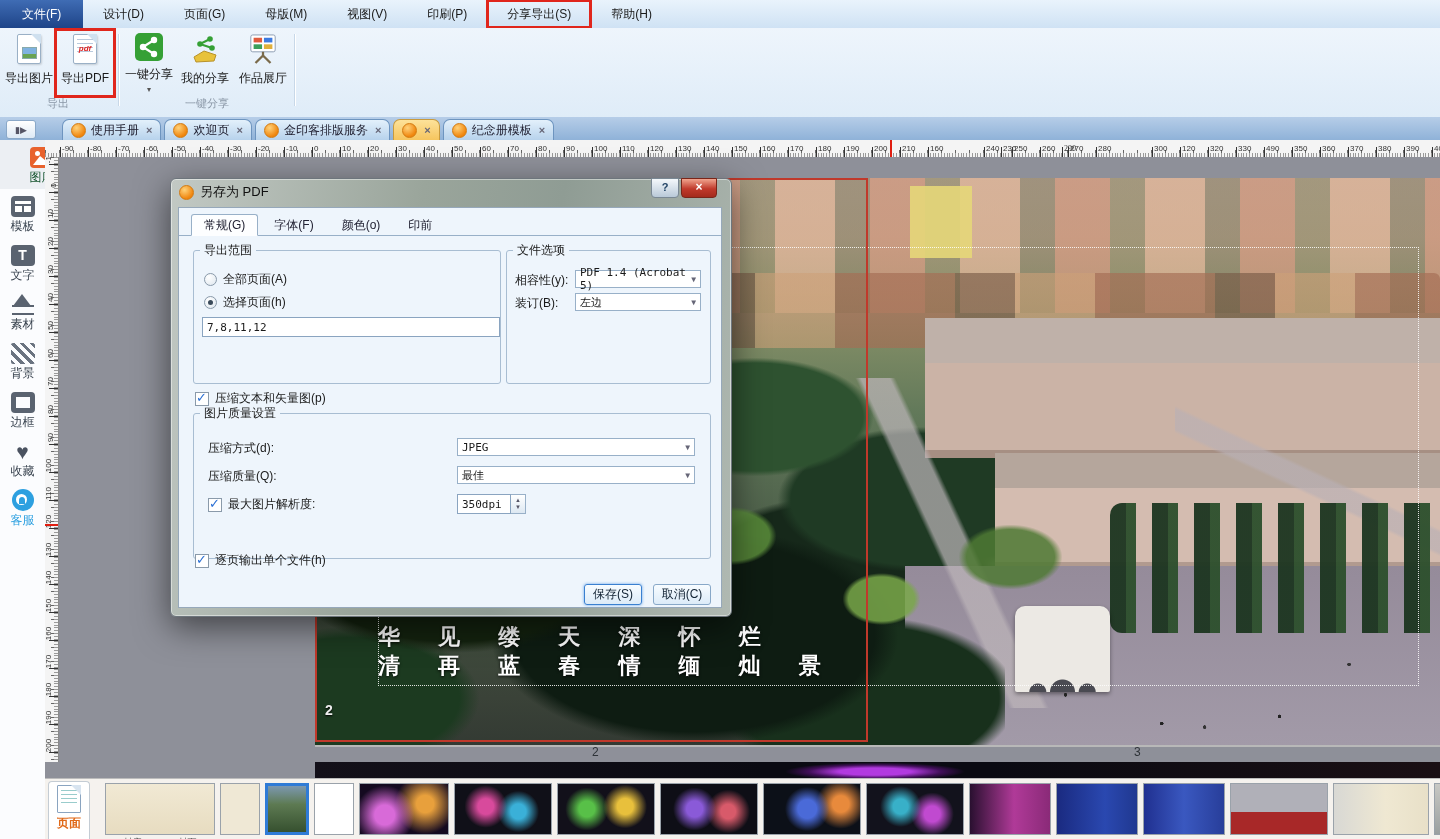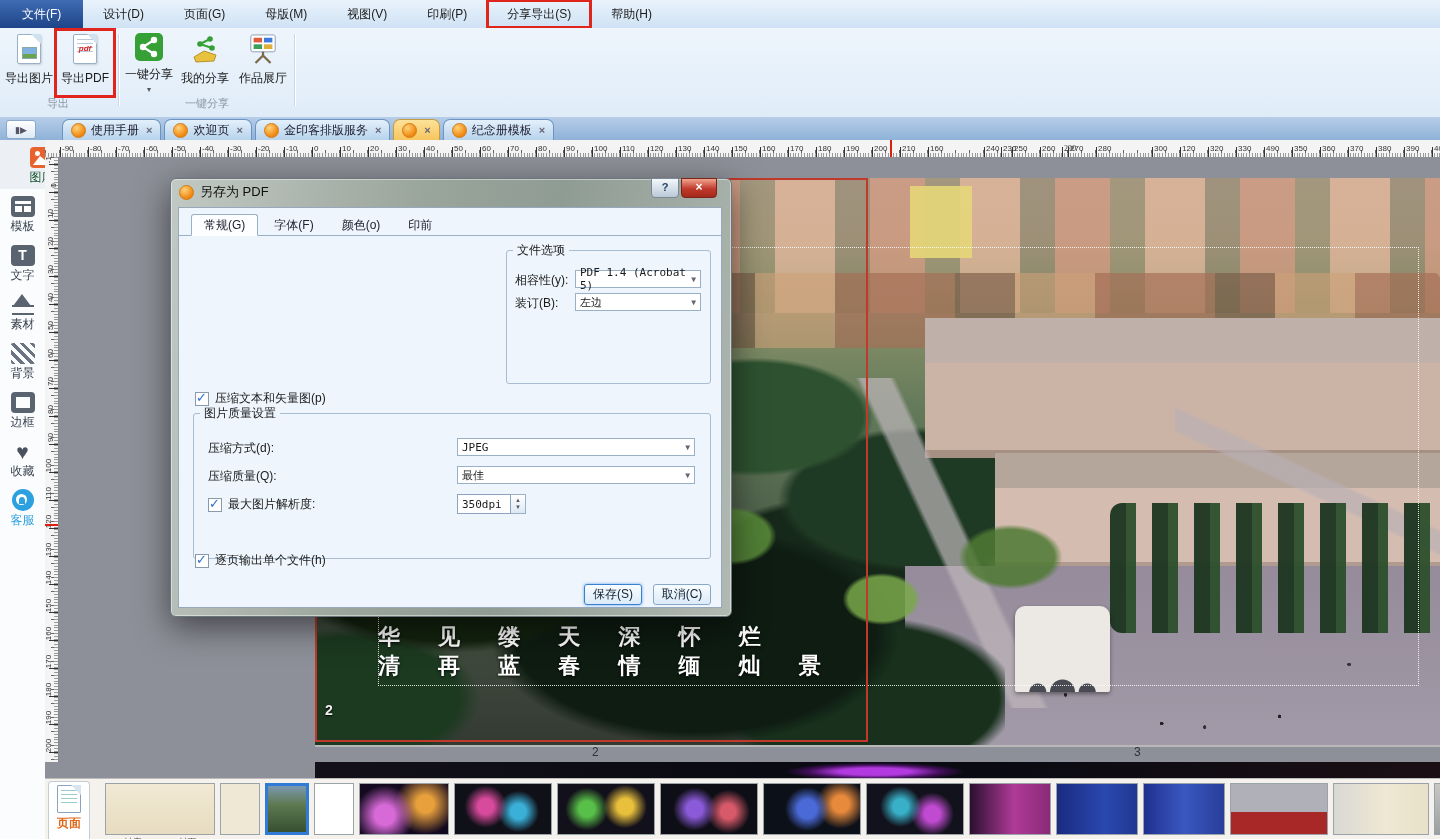--- a/index.html
+++ b/index.html
@@ -623,20 +623,32 @@
     <div id="dlg-close">×</div>
 
     <div id="dlg-inner">
       <div id="dlg-tabs">
         <div class="dlgtab act">常规(G)</div>
         <div class="dlgtab">字体(F)</div>
         <div class="dlgtab">颜色(o)</div>
         <div class="dlgtab">印前</div>
       </div>
 
+      <fieldset style="left:14px;top:34px;width:306px;height:140px">
+        <legend>导出范围</legend>
+        <div class="frow" style="left:10px;top:12px">
+          <span class="radio"></span>
+          <span>全部页面(A)</span>
+        </div>
+        <div class="frow" style="left:10px;top:35px">
+          <span class="radio on"></span>
+          <span>选择页面(h)</span>
+        </div>
+        <div class="tinput" style="position:absolute;left:8px;top:58px;width:288px">7,8,11,12</div>
+      </fieldset>
 
       <fieldset style="left:327px;top:34px;width:203px;height:140px">
         <legend>文件选项</legend>
         <div class="frow" style="left:8px;top:13px">
           <span>相容性(y):</span>
         </div>
         <div class="dd" style="position:absolute;left:68px;top:11px;width:126px">
           <span>PDF 1.4 (Acrobat 5)</span>
             <span class="dar">▼</span>
         </div>

